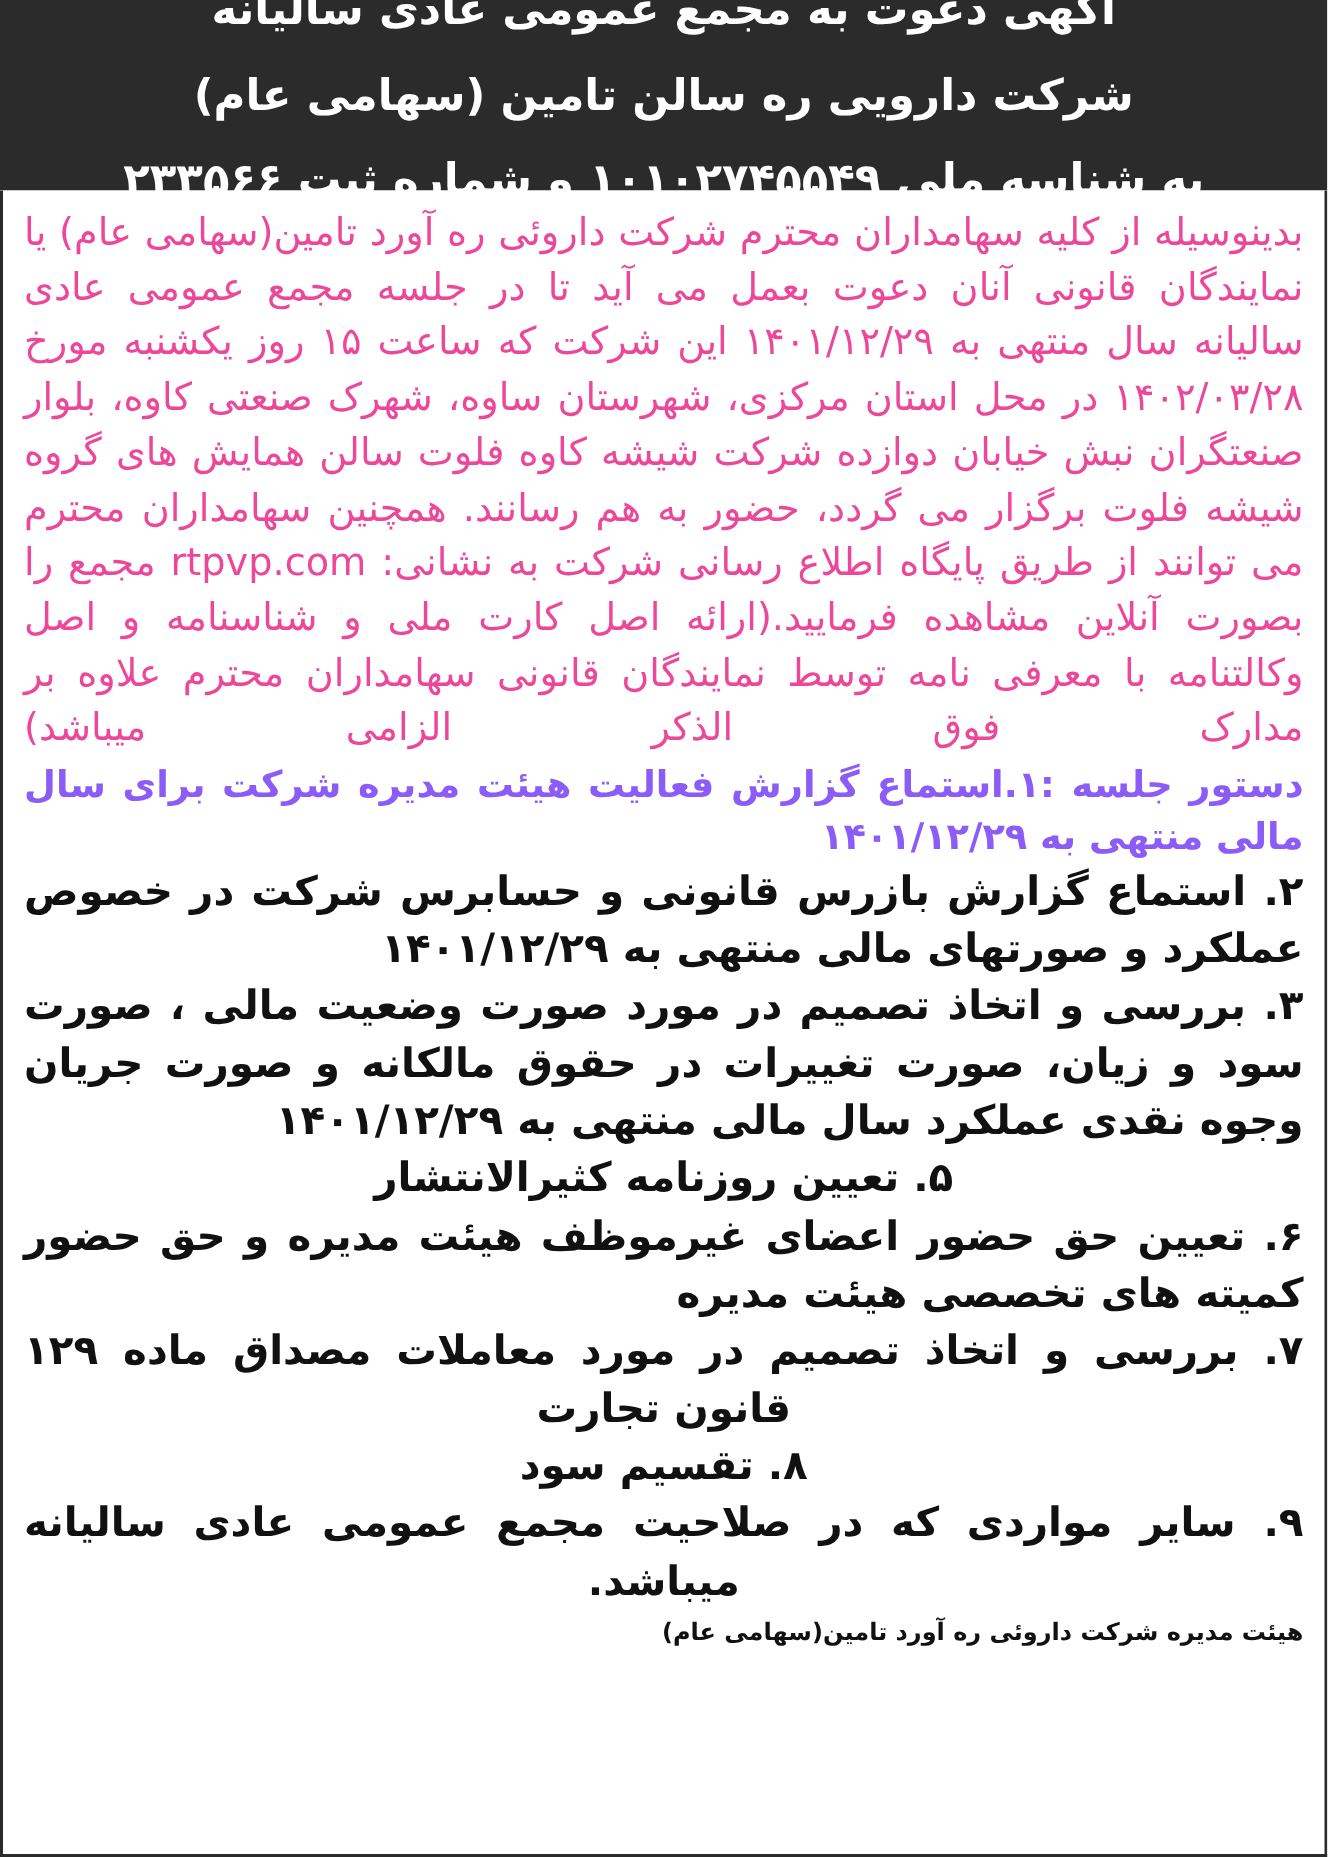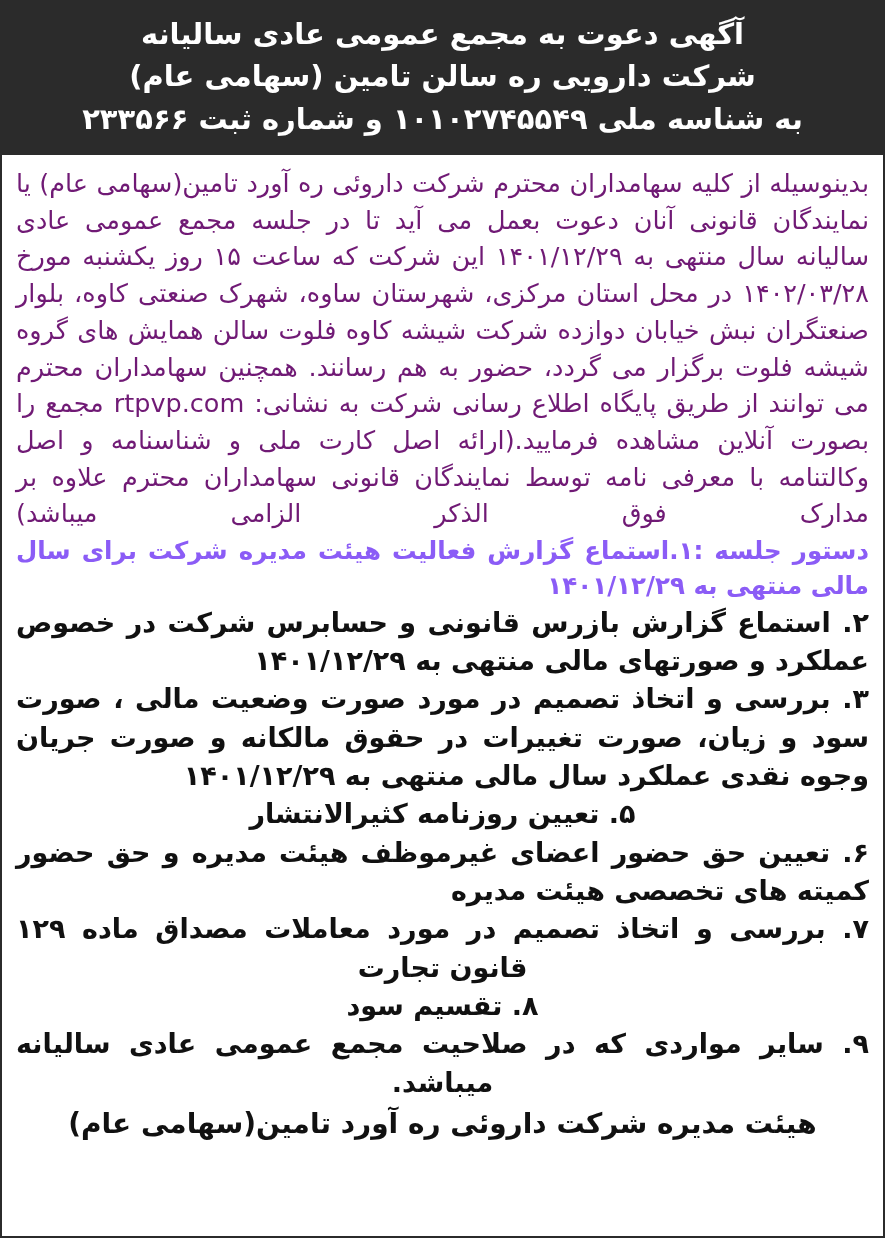--- a/index.html
+++ b/index.html
@@ -21,27 +21,26 @@
     display: flex;
     flex-direction: column;
   }
   
   .notice-header {
     background: #2b2b2b;
     color: #ffffff;
     padding: 8px 10px 10px 10px;
     text-align: center;
     flex: 0 0 auto;
-    height: 155px;
+    height: 127px;
     box-sizing: border-box;
     display: flex;
     flex-direction: column;
     justify-content: center;
-    gap: 2px;
-    align-items: center;
+    gap: 16px;
   }
   .header-line {
     font-weight: bold;
     font-size: 29px;
     line-height: 1.38;
     letter-spacing: 0px;
     color: #ffffff;
     white-space: nowrap;
   }
   
@@ -55,21 +54,21 @@
     color: #111111;
     overflow: hidden;
   }
   .intro-paragraph {
     font-size: 25.5px;
     line-height: 1.44;
     text-align: justify;
     text-align-last: justify;
     margin: 0 0 2px 0;
     font-weight: 500;
-    color: #701a75;
+    color: #ec4899;
   }
   .link-text {
     font-family: "DejaVu Sans", "Liberation Sans", sans-serif;
     direction: ltr;
     unicode-bidi: embed;
     display: inline-block;
     font-size: 25.5px;
   }
   .agenda-block {
     margin: 0;
@@ -93,24 +92,24 @@
     font-weight: bold;
     text-align: justify;
     text-align-last: right;
     margin: 0;
     color: #111111;
   }
   .agenda-item.center-last {
     text-align-last: center;
   }
   .signature-line {
-    font-size: 28px;
+    font-size: 16px;
     line-height: 1.45;
     font-weight: bold;
-    text-align: center;
+    text-align: right;
     margin-top: 2px;
     color: #111111;
   }
 </style>
 </head>
 <body>
 
 <div id="notice-page">
 
   <div class="notice-header">

